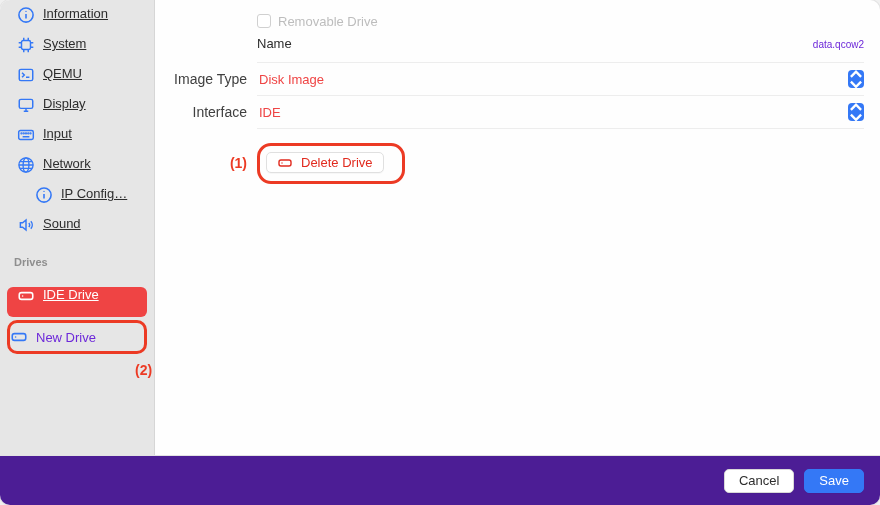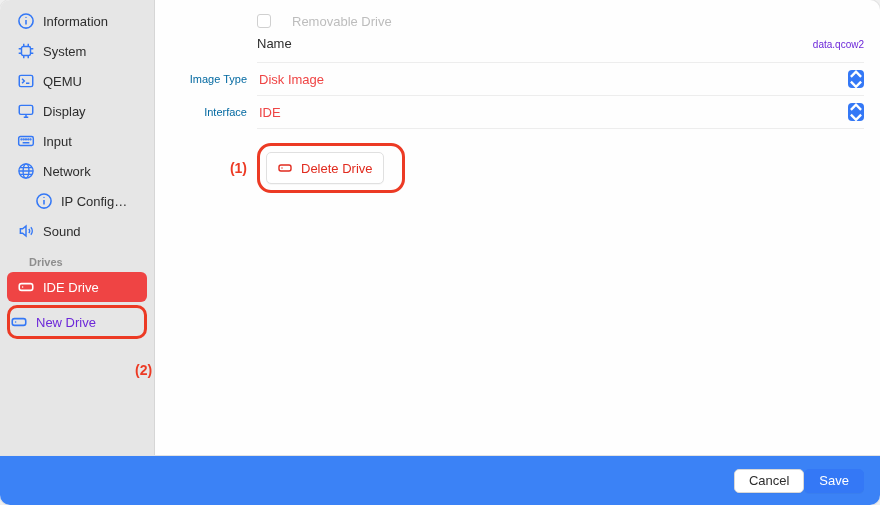--- a/index.html
+++ b/index.html
@@ -15,40 +15,40 @@
     .body { flex: 1; display: flex; min-height: 0; }
     .sidebar {
       width: 155px;
       background: #e6e6e6;
       border-right: 1px solid #d6d6d6;
       padding-top: 6px;
       overflow: hidden;
       position: relative;
     }
     .side-item {
-      display: flex; align-items: center;
+      display: flex; 
       height: 30px;
       padding: 0 10px;
       font-size: 13px;
       color: #2d2d2d;
       cursor: default;
       gap: 8px;
       border-radius: 6px;
       margin: 0 7px;
+      text-decoration: underline;
     }
     .side-item .icn { width: 18px; height: 18px; display: flex; align-items: center; justify-content: center; color: #3478f6; }
     .side-item.indent { padding-left: 28px; }
     .side-item.selected { background: #ef4444; color: #fff; }
     .side-item.selected .icn { color: #fff; }
     .side-section {
       font-size: 11px;
       font-weight: 600;
       color: #8e8e8e;
-      padding: 10px 14px 4px 14px;
-      margin-left: 15px;
+      padding: 10px 14px 19px 14px;
     }
     .new-drive-wrap {
       margin: 3px 7px;
       border: 3px solid #ec3a24;
       border-radius: 10px;
       padding: 1px 0;
     }
     .new-drive-item {
       display: flex; align-items: center;
       height: 26px;
@@ -63,28 +63,28 @@
       position: absolute;
       left: 135px; top: 362px;
       color: #ec3a24;
       font-weight: 700;
       font-size: 14px;
     }
     .main { flex: 1; padding: 6px 16px 0 0; position: relative; overflow: hidden; }
     .form-label {
       width: 92px;
       text-align: right;
-      font-size: 11px;
-      color: #0369a1;
+      font-size: 14px;
+      color: #404040;
       flex-shrink: 0;
     }
     .checkbox-row {
       display: flex; align-items: center;
       height: 30px;
-      gap: 21px;
+      gap: 7px;
       padding-left: 102px;
     }
     .faux-check {
       width: 14px; height: 14px;
       border: 1px solid #d0d0d0;
       border-radius: 3px;
       background: #fff;
     }
     .checkbox-label { font-size: 13px; color: #bdbdbd; }
     .name-row {
@@ -133,36 +133,37 @@
       font-size: 14px;
     }
     .delete-wrap {
       border: 3px solid #ec3a24;
       border-radius: 14px;
       padding: 6px 18px 6px 6px;
     }
     .delete-btn {
       display: inline-flex; align-items: center;
       gap: 8px;
-      height: 32px;
+      height: 21px;
       padding: 0 10px;
       border: 1px solid #e0e0e0;
       border-radius: 5px;
       background: #fff;
       font-size: 13px;
       color: #e12b1f;
       box-shadow: 0 1px 1px rgba(0,0,0,0.03);
     }
     .delete-btn .icn { width: 16px; height: 16px; display: flex; color: #e12b1f; }
     .footer {
       height: 50px;
       border-top: 1px solid #e3e3e3;
       display: flex; align-items: center; justify-content: flex-end;
+      gap: 10px;
       padding: 0 16px;
-      background: #3b82f6;
+      background: #4c1d95;
     }
     .btn {
       height: 24px;
       padding: 0 14px;
       border-radius: 5px;
       font-size: 13px;
       display: flex; align-items: center;
       border: 1px solid #d8d8d8;
       background: #fff;
       color: #2d2d2d;

